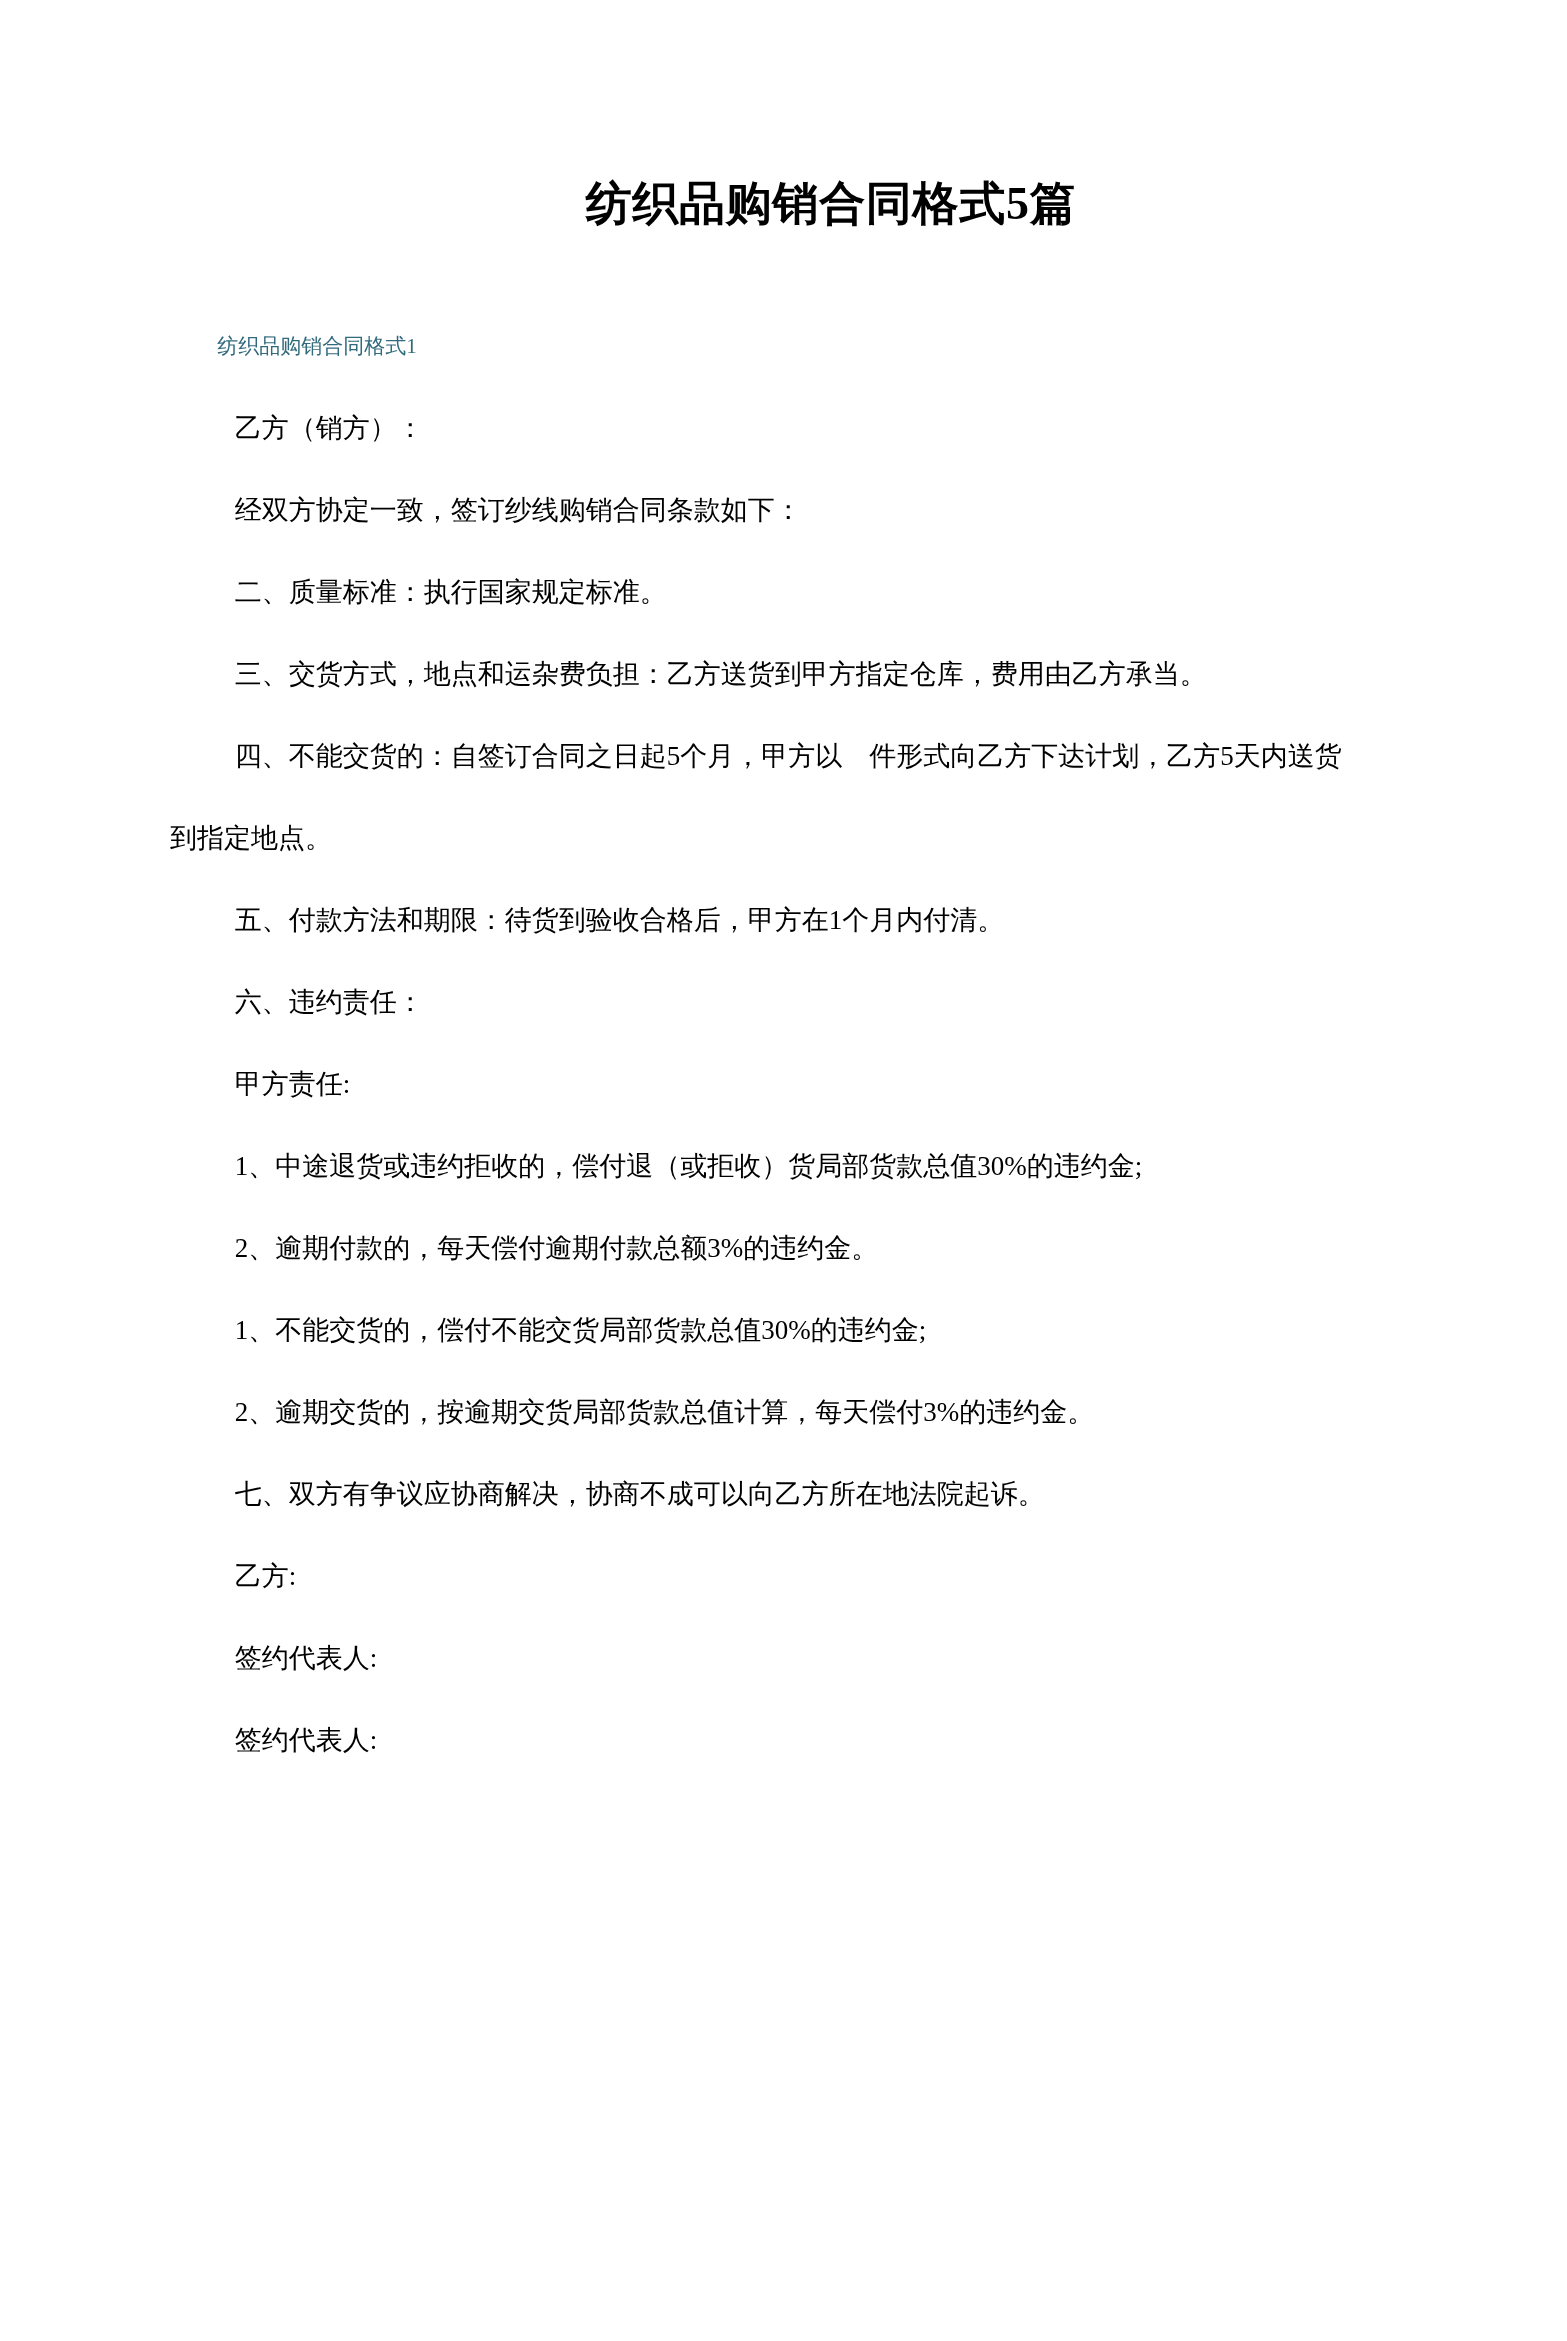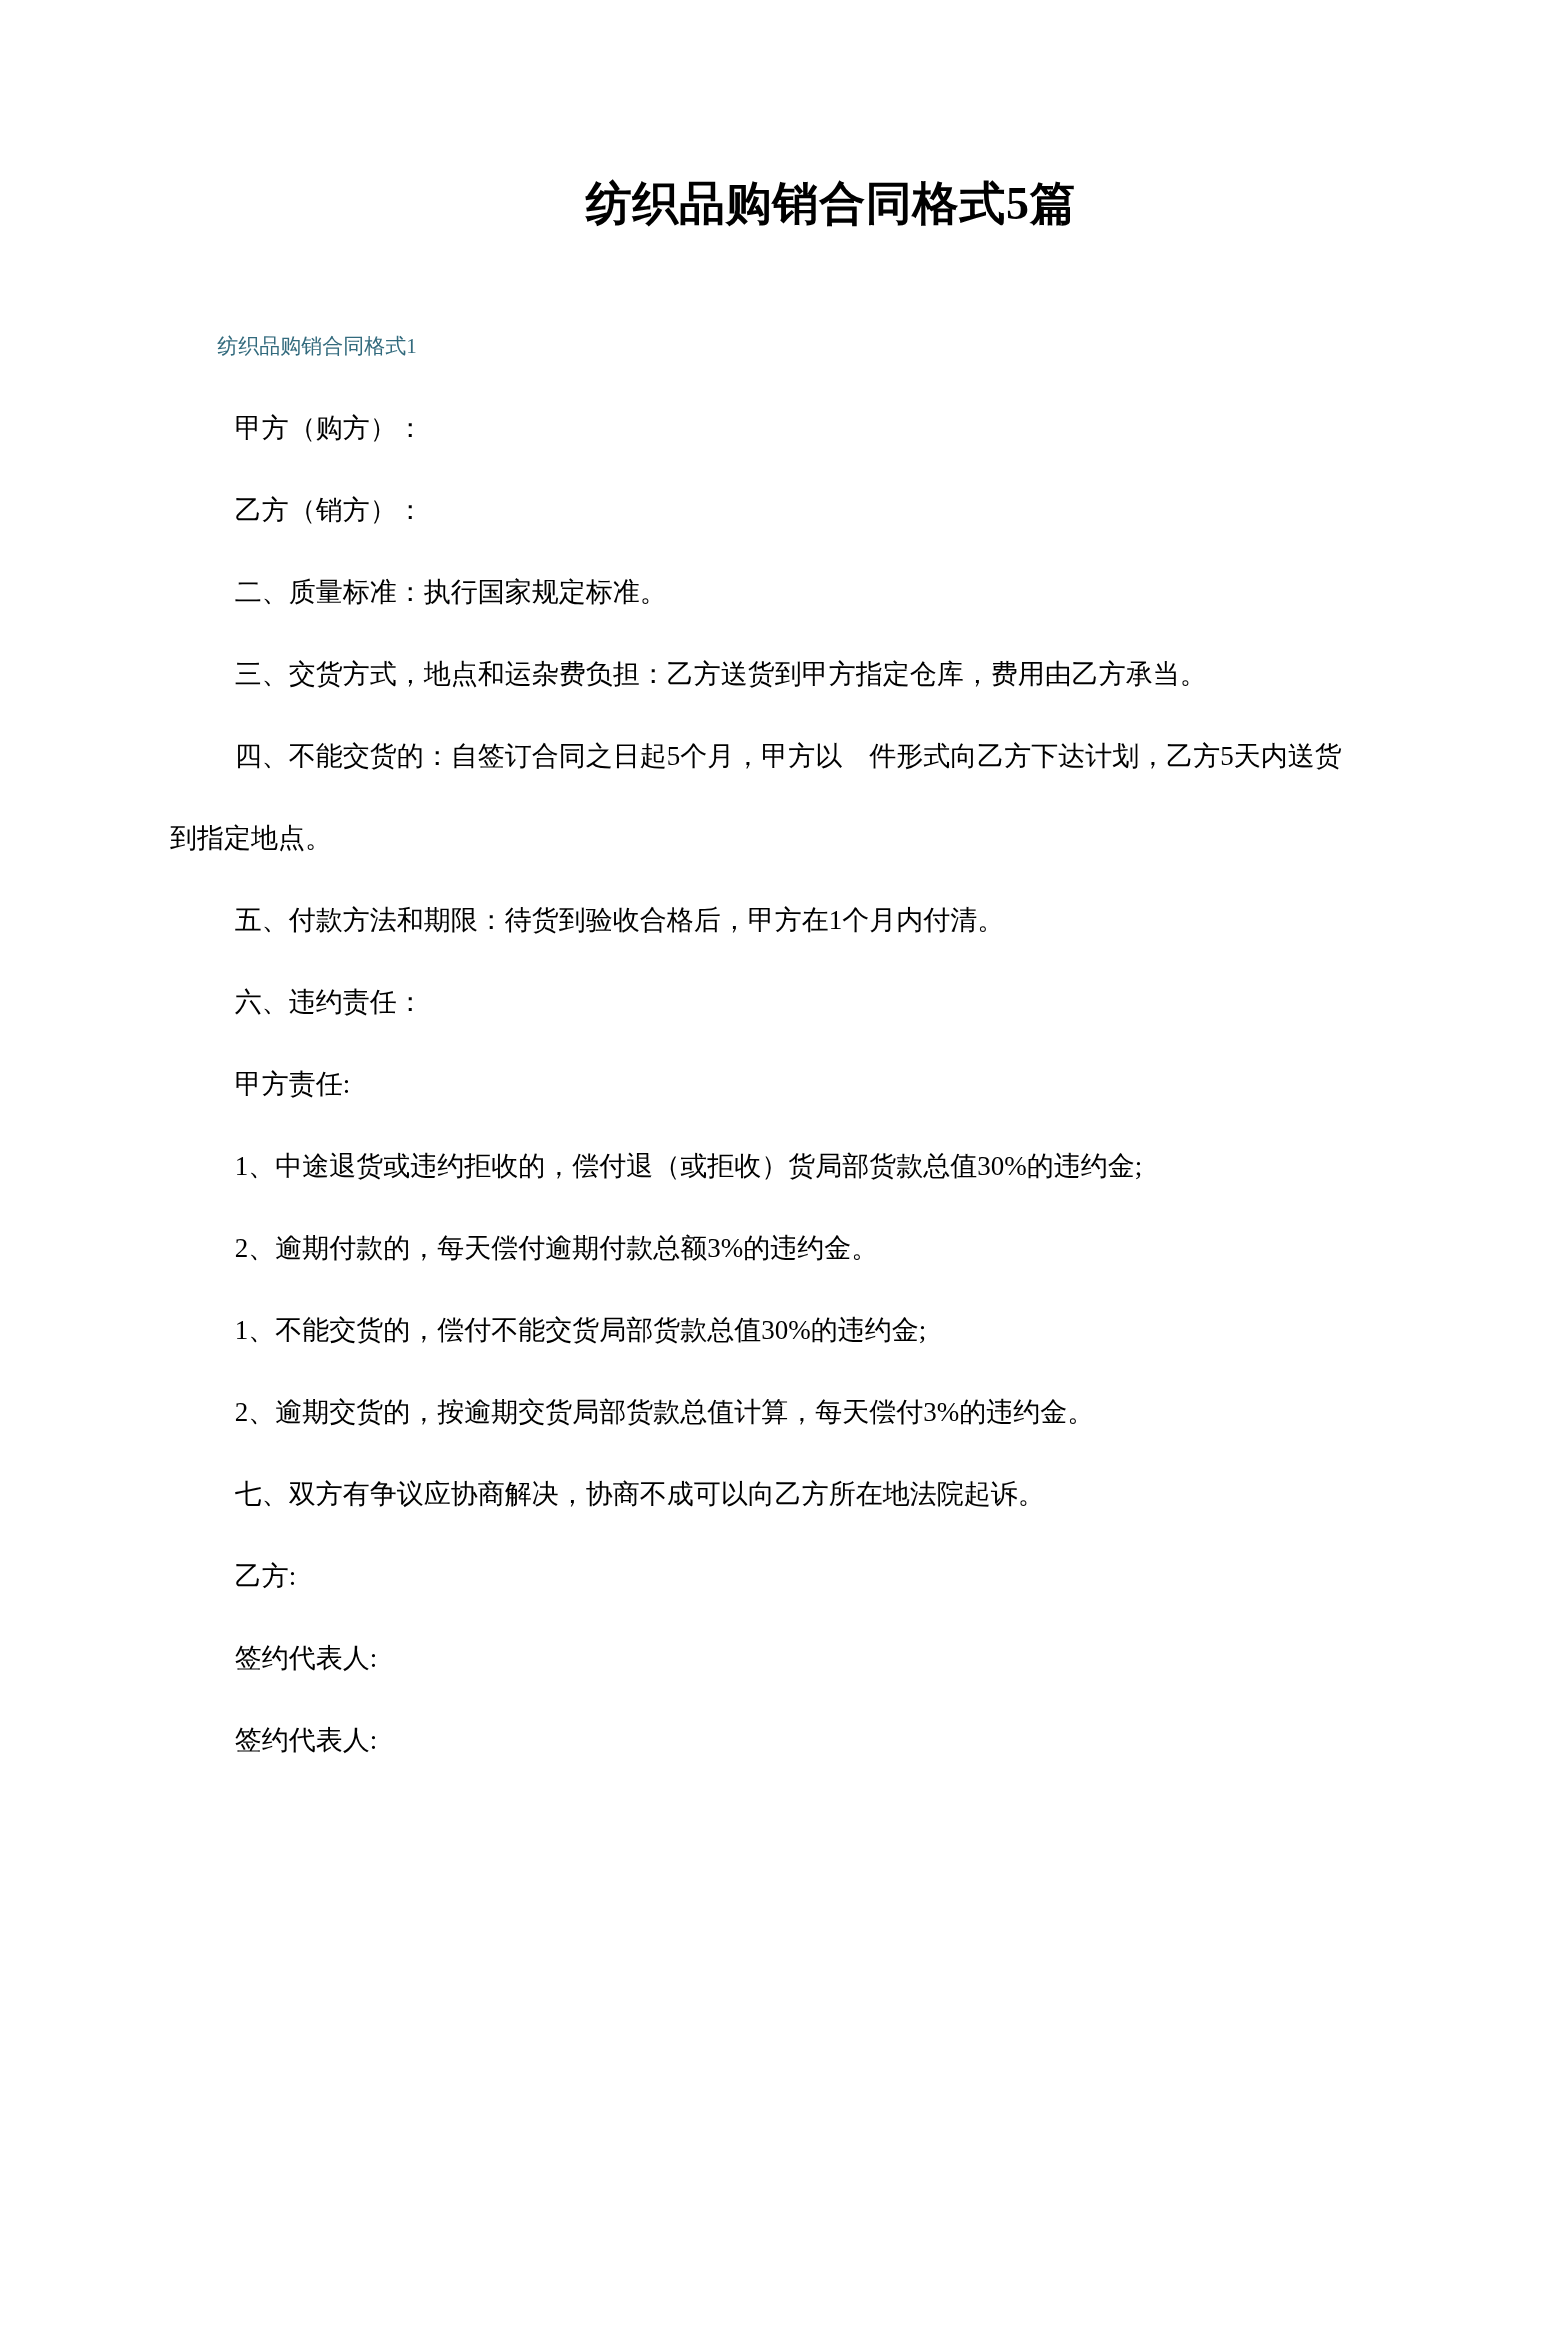--- a/index.html
+++ b/index.html
@@ -40,22 +40,22 @@
   }
 </style>
 </head>
 <body>
 
 <div class="page" style="background: rgb(255, 255, 255); color: rgb(0, 0, 0);">
   <div class="content">
     <h1 class="doc-title">纺织品购销合同格式5篇</h1>
     <h2 class="doc-subtitle" style="color: rgb(50, 106, 125);">纺织品购销合同格式1</h2>
     <div class="paragraphs">
-      <p>甲方（购方）：</p>
       <p>乙方（销方）：</p>
+      <p>经双方协定一致，签订纱线购销合同条款如下：</p>
       <p>二、质量标准：执行国家规定标准。</p>
       <p>三、交货方式，地点和运杂费负担：乙方送货到甲方指定仓库，费用由乙方承当。</p>
       <p>四、不能交货的：自签订合同之日起5个月，甲方以　件形式向乙方下达计划，乙方5天内送货
 到指定地点。</p>
       <p>五、付款方法和期限：待货到验收合格后，甲方在1个月内付清。</p>
       <p>六、违约责任：</p>
       <p>甲方责任:</p>
       <p>1、中途退货或违约拒收的，偿付退（或拒收）货局部货款总值30%的违约金;</p>
       <p>2、逾期付款的，每天偿付逾期付款总额3%的违约金。</p>
       <p>1、不能交货的，偿付不能交货局部货款总值30%的违约金;</p>

